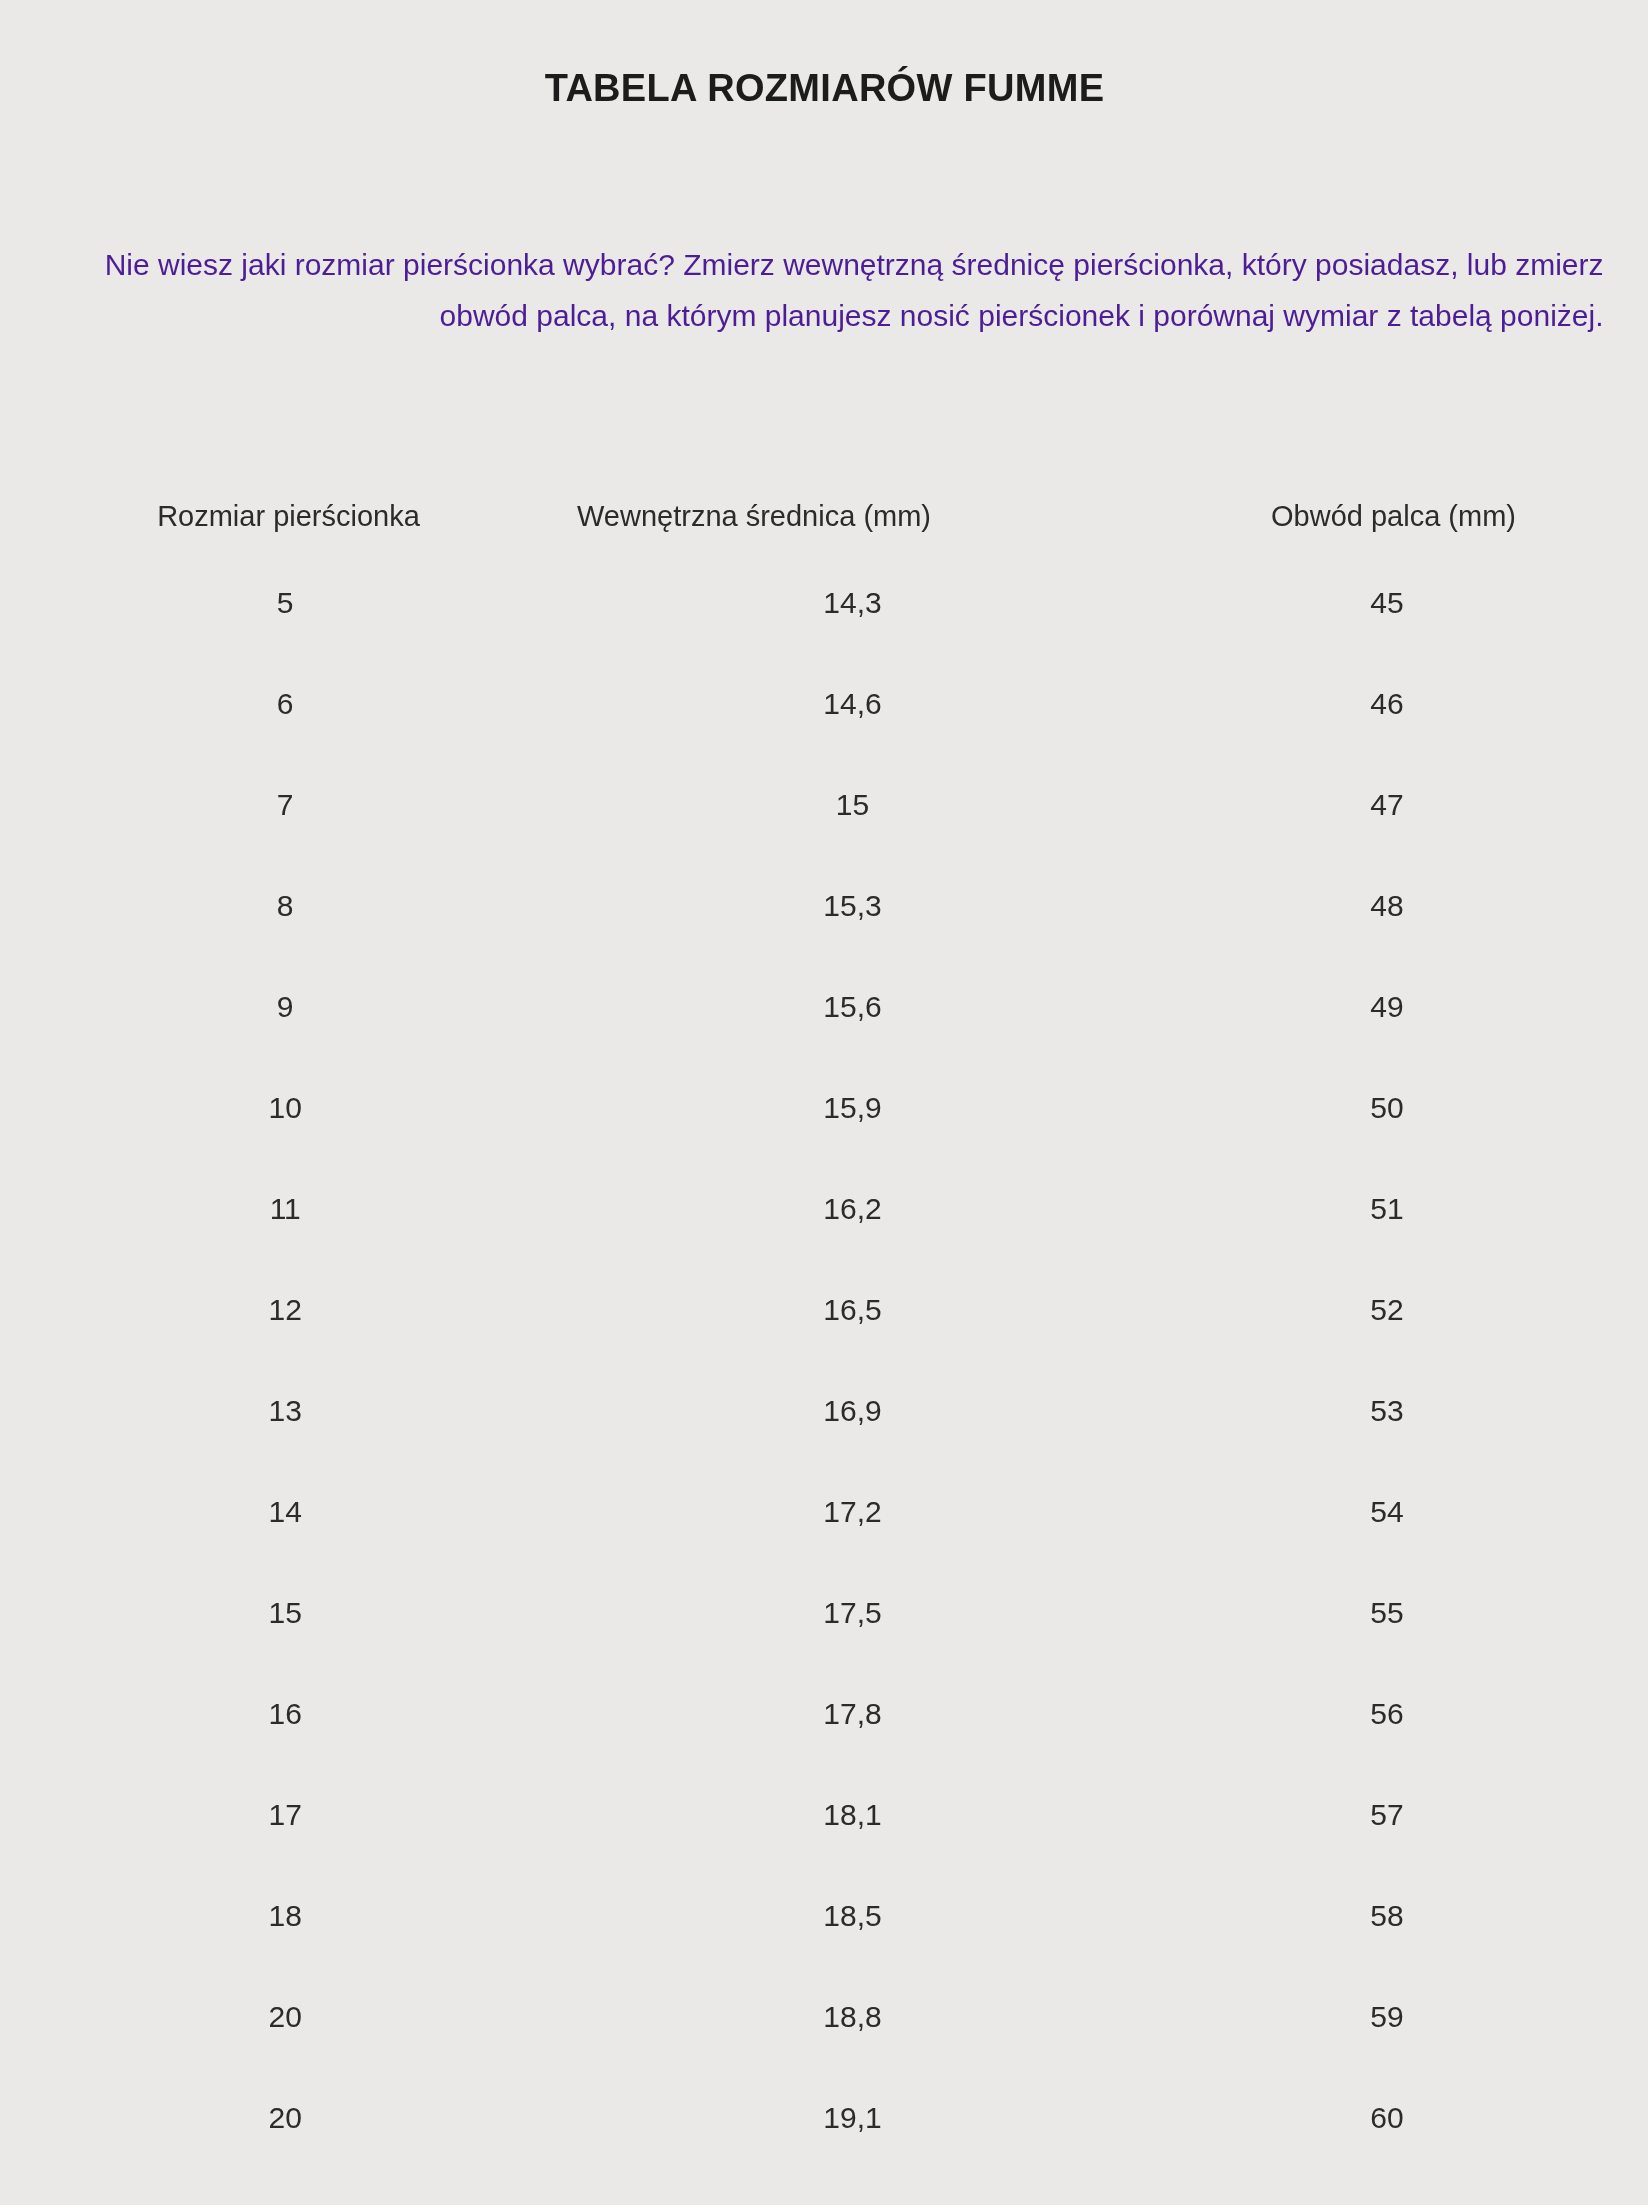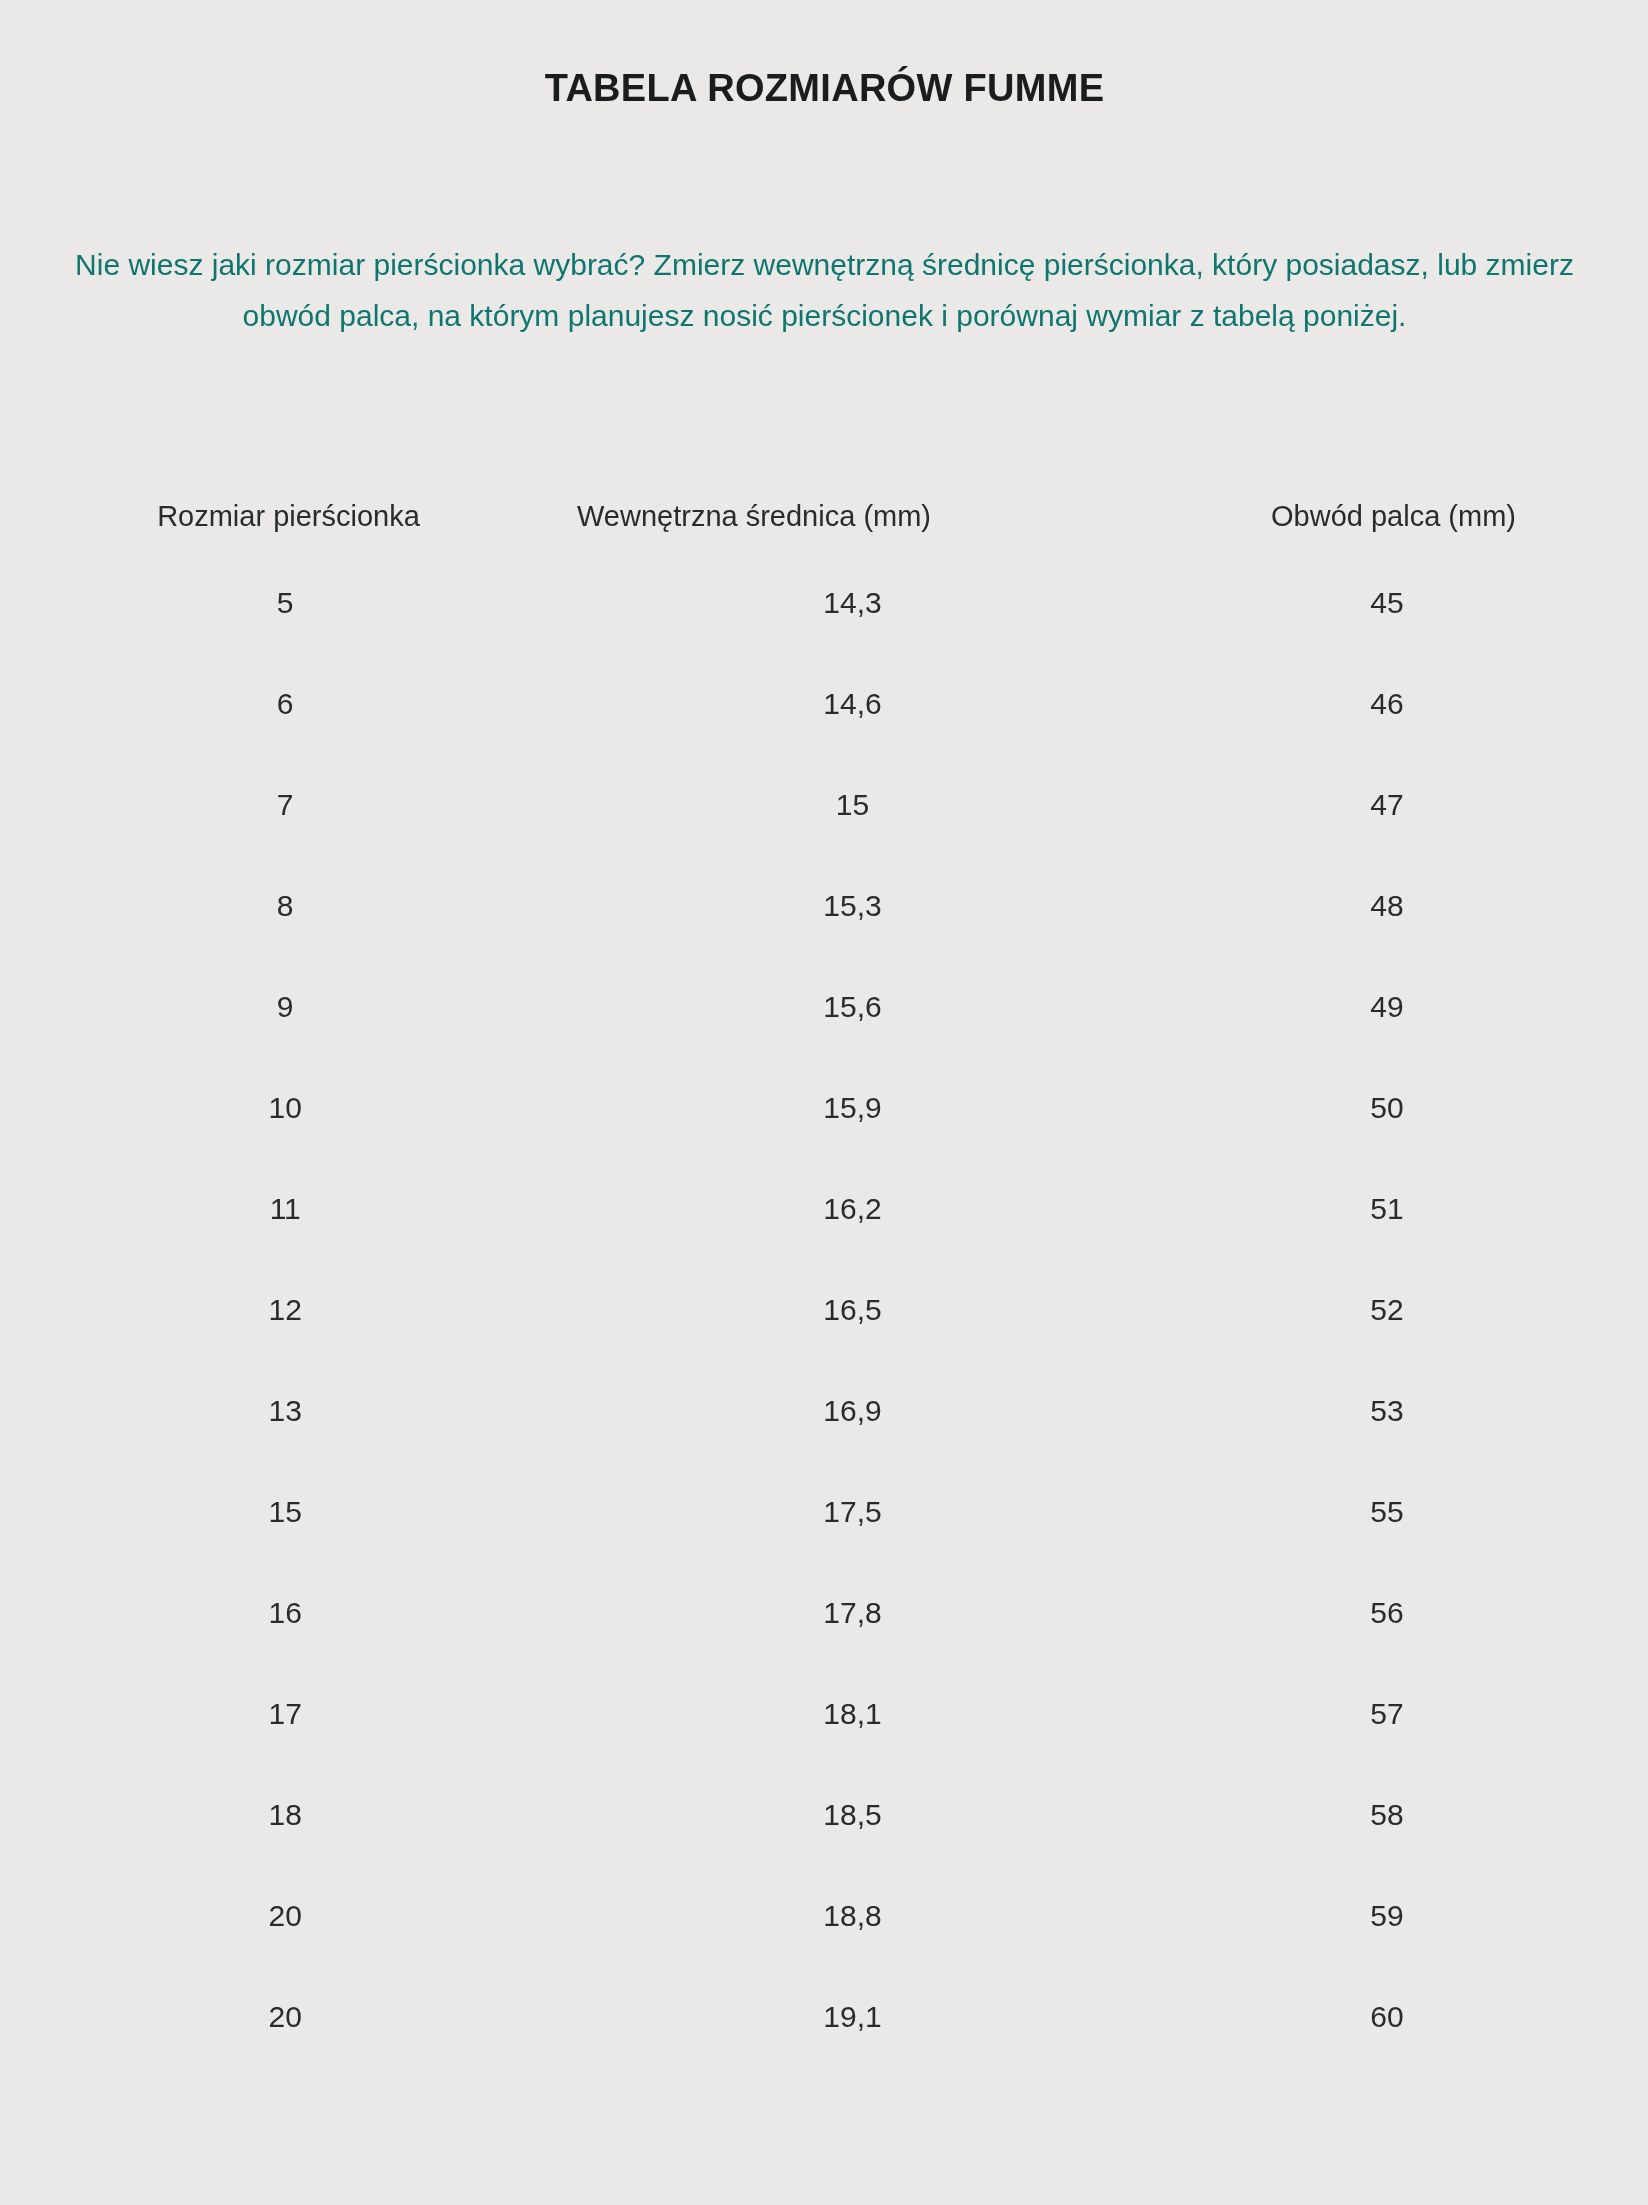--- a/index.html
+++ b/index.html
@@ -38,25 +38,25 @@
     color: #1c1c1c;
   }
 
   
   .intro {
     position: absolute;
     top: 209px;
     left: 50%;
     transform: translateX(-50%);
     width: 1558px;
-    text-align: center;
+    text-align: right;
     font-size: 30px;
     font-weight: 400;
     line-height: 51px;
-    color: #0f766e;
+    color: #4c1d95;
   }
 
   
   .size-table {
     position: absolute;
     top: 481px;
     left: 0;
     width: 1649px;
     border-collapse: collapse;
     table-layout: fixed;
@@ -158,20 +158,25 @@
           <td class="col-size">12</td>
           <td class="col-diam">16,5</td>
           <td class="col-circ">52</td>
         </tr>
         <tr>
           <td class="col-size">13</td>
           <td class="col-diam">16,9</td>
           <td class="col-circ">53</td>
         </tr>
         <tr>
+          <td class="col-size">14</td>
+          <td class="col-diam">17,2</td>
+          <td class="col-circ">54</td>
+        </tr>
+        <tr>
           <td class="col-size">15</td>
           <td class="col-diam">17,5</td>
           <td class="col-circ">55</td>
         </tr>
         <tr>
           <td class="col-size">16</td>
           <td class="col-diam">17,8</td>
           <td class="col-circ">56</td>
         </tr>
         <tr>

